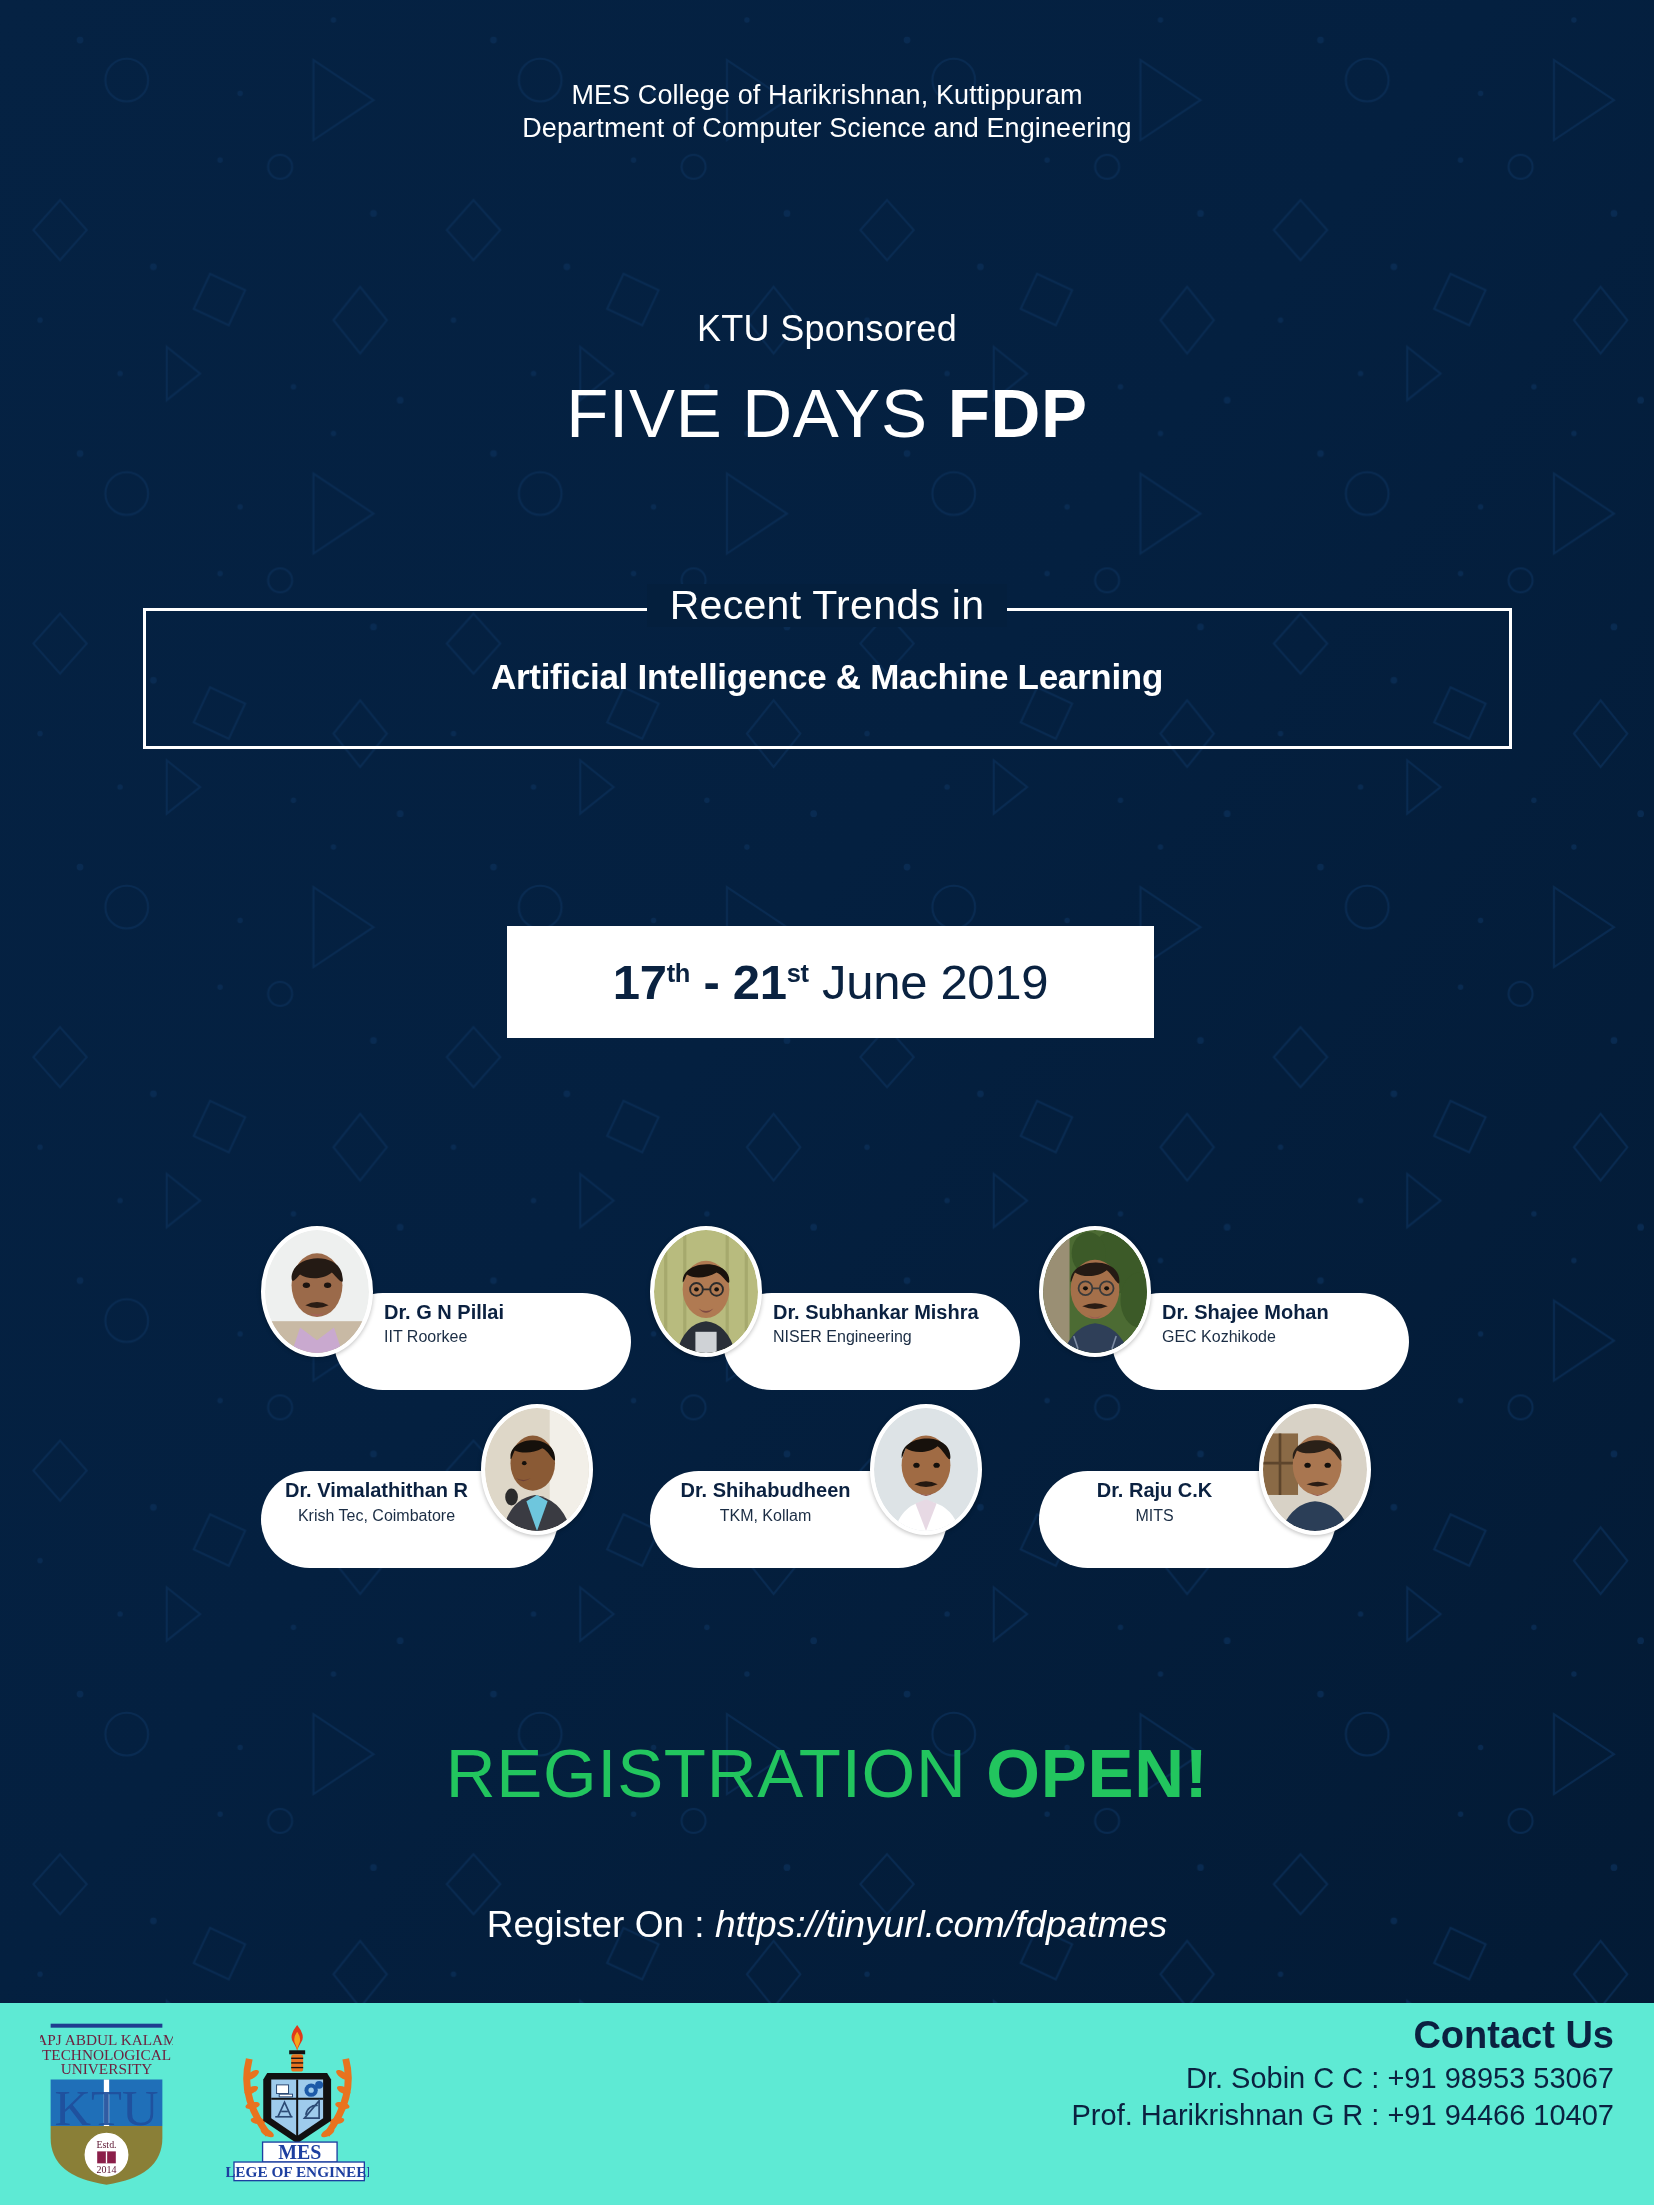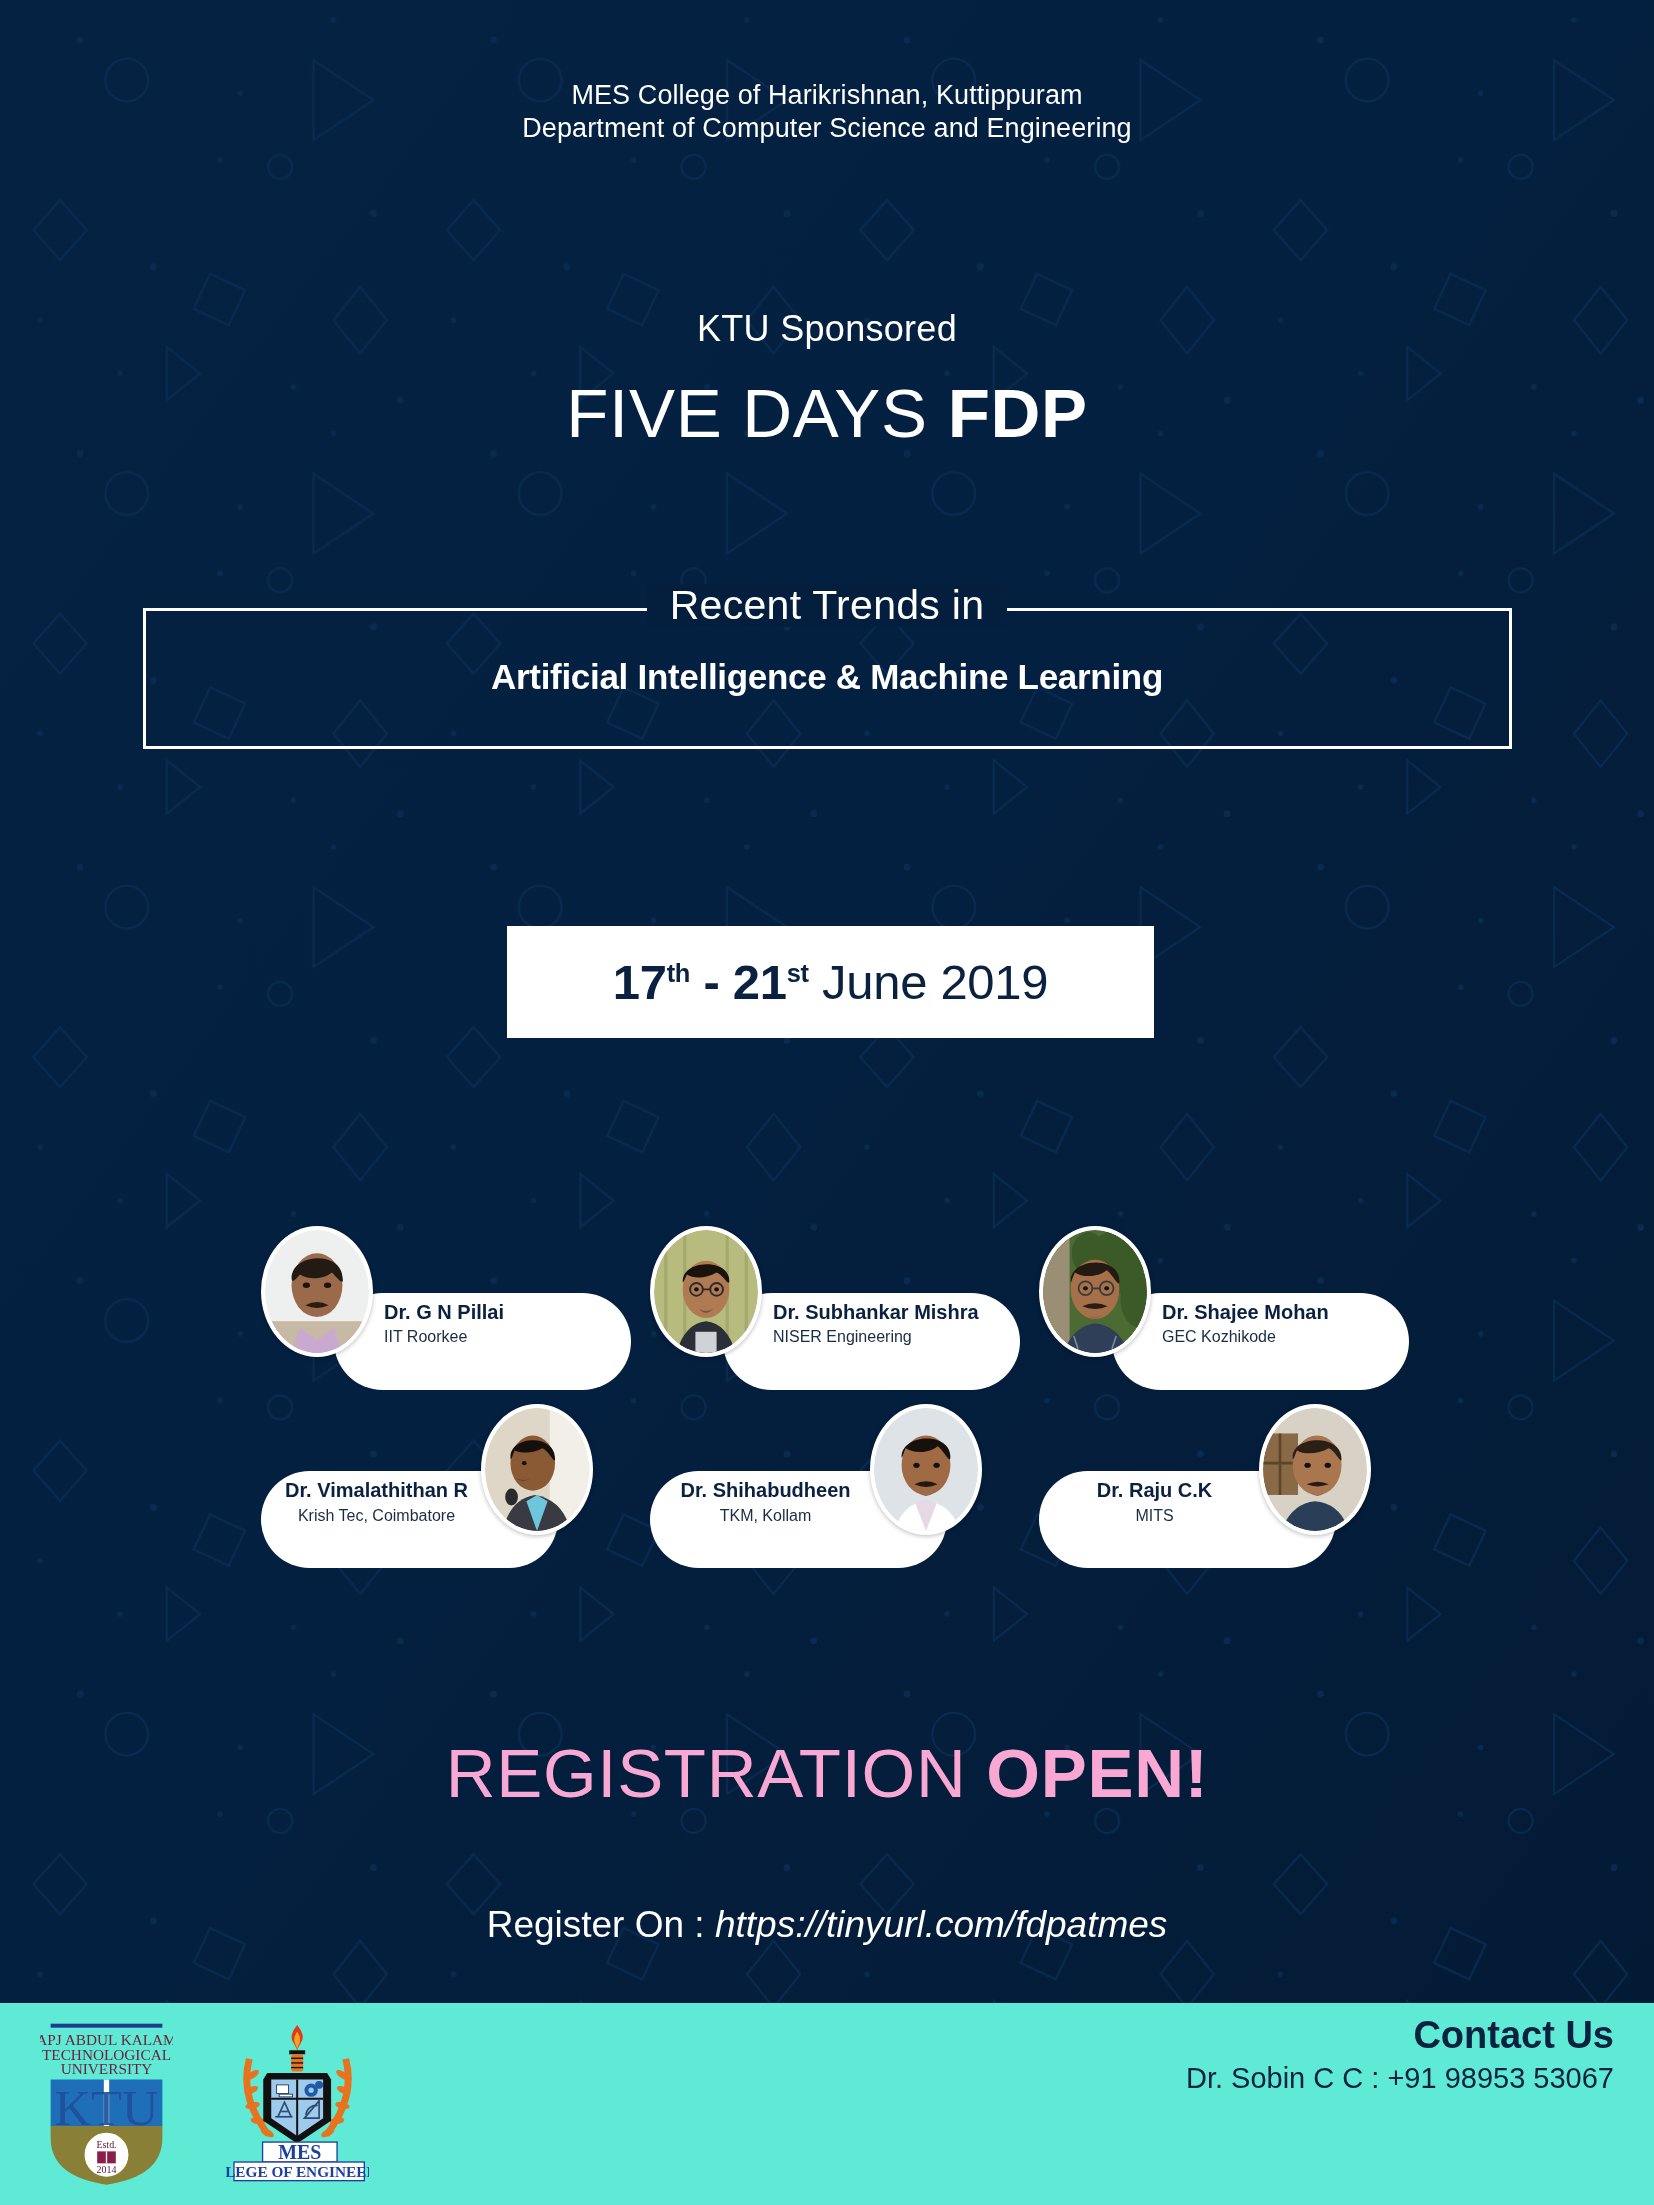--- a/index.html
+++ b/index.html
@@ -93,21 +93,21 @@
   .spk.pl .photo{left:0;}
   .spk.pl .txt{left:123px;text-align:left;}
   
   .spk.pr .pill{left:0;}
   .spk.pr .photo{left:220px;}
   .spk.pr .txt{left:12px;width:207px;text-align:center;}
 
   
   .reg-open{
     position:absolute;top:1734px;left:0;right:0;text-align:center;
-    color:#f9a8d4;font-size:69px;font-weight:300;letter-spacing:0.7px;
+    color:#22c55e;font-size:69px;font-weight:300;letter-spacing:0.7px;
     white-space:nowrap;
   }
   .reg-open .bold{font-weight:700;}
   .reg-on{
     position:absolute;top:1904px;left:0;right:0;text-align:center;
     color:#ffffff;font-size:37px;font-weight:300;white-space:nowrap;
   }
   .reg-on .url{font-style:italic;font-weight:400;}
 
   
@@ -429,17 +429,18 @@
         <rect x="55" y="186" width="112" height="30" fill="#ffffff" stroke="#1d3fa0" stroke-width="2"></rect>
         <text x="111" y="211" text-anchor="middle" font-family="'Liberation Serif',serif" font-weight="bold" font-size="30" fill="#1d3fa0">MES</text>
         <rect x="12" y="216" width="196" height="28" fill="#ffffff" stroke="#1d3fa0" stroke-width="2"></rect>
         <text x="110" y="238" text-anchor="middle" font-family="'Liberation Serif',serif" font-weight="bold" font-size="23" fill="#1d3fa0">COLLEGE OF ENGINEERING</text>
       </svg>
     </div>
 
     <div class="contact">
       <div class="hd">Contact Us</div>
       <div class="ln">Dr. Sobin C  C : +91 98953 53067</div>
+      <div class="ln">Prof. Harikrishnan G R : +91 94466 10407</div>
     </div>
   </div>
 
 </div>
 
 
 </body></html>

